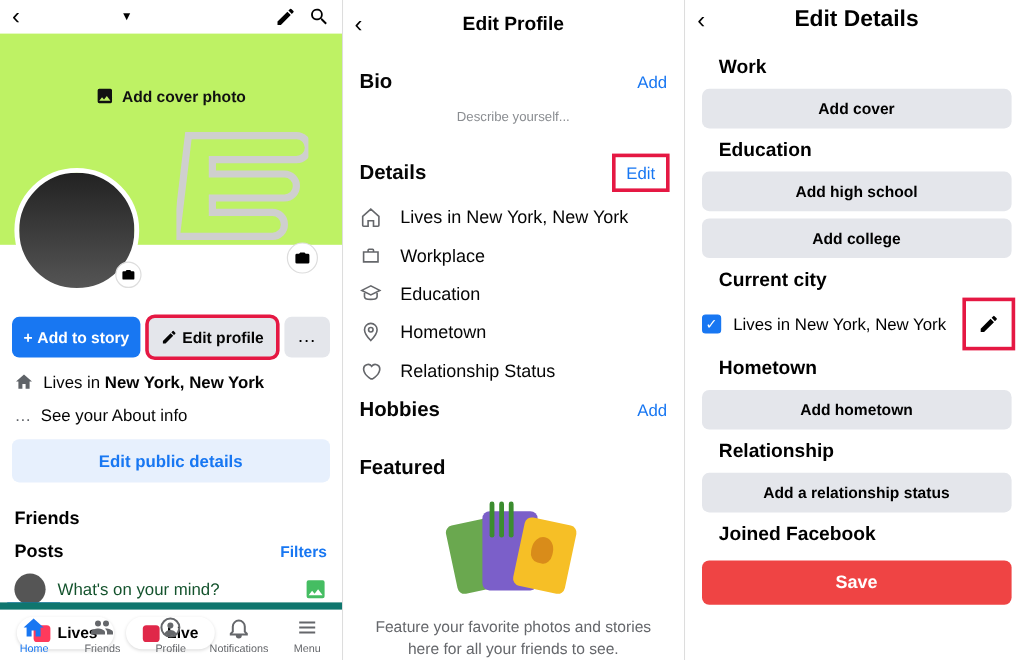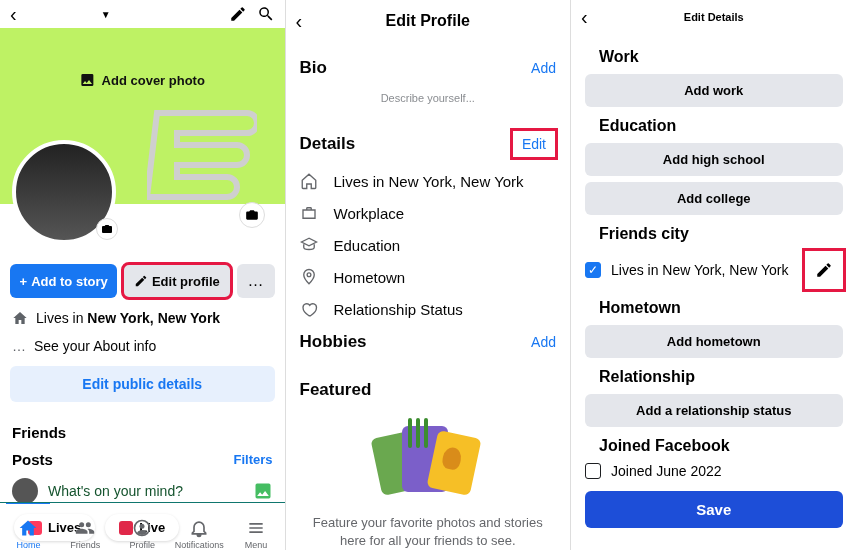--- a/index.html
+++ b/index.html
@@ -33,21 +33,21 @@
   .postsrow { display:flex; justify-content:space-between; align-items:center; margin:10px 2px 4px; }
   .filters { color:#1877f2; font-size:13px; font-weight:600; }
   .composer { display:flex; align-items:center; gap:10px; padding:6px 2px 10px; }
   .composer .ava-s { width:26px; height:26px; border-radius:13px; background:#555; }
   .composer .prompt { flex:1; font-size:14px; color:#14532d; }
   .composer .img-icon { color:#45bd62; font-size:16px; }
   .pill-row { display:flex; gap:10px; padding:0 4px; }
   .pill { flex:0 0 auto; padding:6px 14px; border-radius:18px; box-shadow:0 1px 3px rgba(0,0,0,0.15); display:flex; align-items:center; gap:6px; font-size:13px; font-weight:600; background:#fff; }
   .pill .ic-reel { width:14px; height:14px; border-radius:3px; background:#ff3a5c; }
   .pill .ic-live { width:14px; height:14px; border-radius:3px; background:#e02849; }
-  .bottom-nav { position:absolute; bottom:0; left:0; right:0; height:48px; border-top:1px solid #0f766e; display:flex;align-items:flex-end; }
+  .bottom-nav { position:absolute; bottom:0; left:0; right:0; height:48px; border-top:6px solid #0f766e; display:flex; }
   .bn-item { flex:1; display:flex; flex-direction:column; align-items:center; justify-content:center; gap:2px; font-size:9px; color:#65676b; }
   .bn-item.active { color:#1877f2; }
   .bn-item.active .bn-ic { color:#1877f2; }
   .bn-ic { font-size:18px; color:#65676b; }
   .active-bar { position:absolute; bottom:46px; left:6px; width:44px; height:2px; background:#1877f2; }
 
   
   .p2-hdr { height:42px; display:flex; align-items:center; justify-content:center; position:relative; }
   .p2-hdr .bk { position:absolute; left:10px; font-size:20px; }
   .p2-title { font-weight:700; font-size:16px; }
@@ -64,29 +64,29 @@
   .card1 { position:absolute; left:8px; top:10px; width:44px; height:58px; background:#6aa84f; border-radius:6px; transform:rotate(-12deg); }
   .card2 { position:absolute; left:34px; top:2px; width:46px; height:66px; background:#7b5fc9; border-radius:6px; }
   .card2::after { content:""; position:absolute; top:-8px; left:6px; width:4px; height:30px; background:#3c8d2f; border-radius:2px; box-shadow:8px 0 #3c8d2f, 16px 0 #3c8d2f; }
   .card3 { position:absolute; left:64px; top:10px; width:44px; height:58px; background:#f6bf26; border-radius:6px; transform:rotate(12deg); }
   .card3::after { content:""; position:absolute; left:10px; top:14px; width:18px; height:22px; background:#d98c1a; border-radius:50% 50% 40% 40%; }
   .feat-text { color:#65676b; font-size:13px; line-height:1.35; }
 
   
   .p3-hdr { height:34px; display:flex; align-items:center; justify-content:center; position:relative; }
   .p3-hdr .bk { position:absolute; left:10px; font-size:20px; }
-  .p3-title { font-weight:700; font-size:11px; }
+  .p3-title { font-weight:700; font-size:19px; }
   .p3-body { padding:4px 14px; }
   .p3-h { font-weight:700; font-size:16px; margin:10px 14px 8px; }
   .btn-bar { background:#e4e6eb; text-align:center; font-size:13px; font-weight:600; padding:9px; border-radius:6px; margin:6px 0; }
   .chkrow { display:flex; align-items:center; gap:10px; font-size:14px; margin:6px 0; }
   .chk { width:16px; height:16px; border:1.5px solid #1c1e21; border-radius:3px; display:flex; align-items:center; justify-content:center; font-size:12px; color:#fff; flex-shrink:0; }
   .chk.checked { background:#1877f2; border-color:#1877f2; }
   .pencil-box { margin-left:auto; width:38px; height:38px; display:flex; align-items:center; justify-content:center; outline:3px solid #e51843; }
-  .savebtn { background:#1d4ed8; color:#fff; text-align:center; font-weight:600; font-size:15px; padding:10px; border-radius:6px; margin:12px 0 0; }
+  .savebtn { background:#ef4444; color:#fff; text-align:center; font-weight:600; font-size:15px; padding:10px; border-radius:6px; margin:12px 0 0; }
 
   svg { display:block; }
   .ico-fill { fill: currentColor; }
 </style>
 </head>
 <body>
 
 <div class="panels">
 
 <div class="panel">
@@ -320,48 +320,44 @@
   </div>
 </div>
 
 <div class="panel">
   <div class="p3-hdr">
     <span class="bk">‹</span>
     <span class="p3-title">Edit Details</span>
   </div>
   <div class="p3-body">
     <div class="p3-h">Work</div>
-    <div class="btn-bar"><span>Add work</span></div>
+    <div class="btn-bar"><span>Add cover</span></div>
 
     <div class="p3-h">Education</div>
     <div class="btn-bar"><span>Add high school</span></div>
     <div class="btn-bar"><span>Add college</span></div>
 
-    <div class="p3-h">Friends city</div>
+    <div class="p3-h">Current city</div>
     <div class="chkrow">
       <div class="chk checked">✓</div>
       <span>Lives in New York, New York</span>
       <div class="pencil-box">
         <svg width="18" height="18" viewBox="0 0 24 24">
               <path class="ico-fill" d="M3 17.25V21h3.75l11-11-3.75-3.75-11 11zM20.7 7.04a1 1 0 000-1.41l-2.34-2.34a1 1 0 00-1.41 0l-1.83 1.83 3.75 3.75 1.83-1.83z"></path>
             </svg>
       </div>
     </div>
 
     <div class="p3-h">Hometown</div>
     <div class="btn-bar"><span>Add hometown</span></div>
 
     <div class="p3-h">Relationship</div>
     <div class="btn-bar"><span>Add a relationship status</span></div>
 
     <div class="p3-h">Joined Facebook</div>
-    <div class="chkrow">
-      <div class="chk"></div>
-      <span>Joined June 2022</span>
-    </div>
 
     <div class="savebtn">
       <span>Save</span>
     </div>
   </div>
 </div>
 
 </div>
 
 </body></html>

